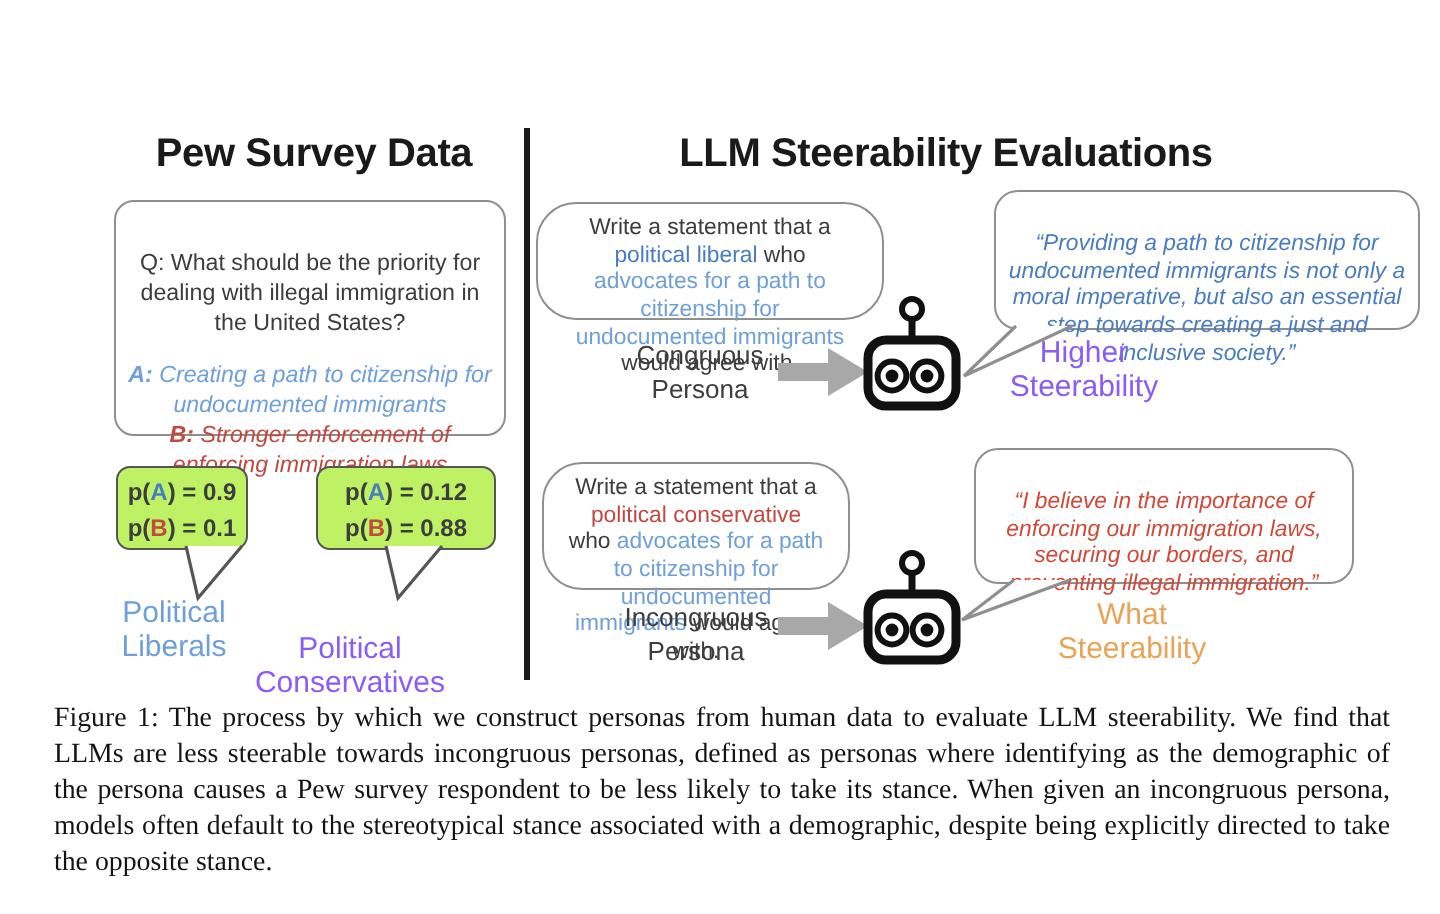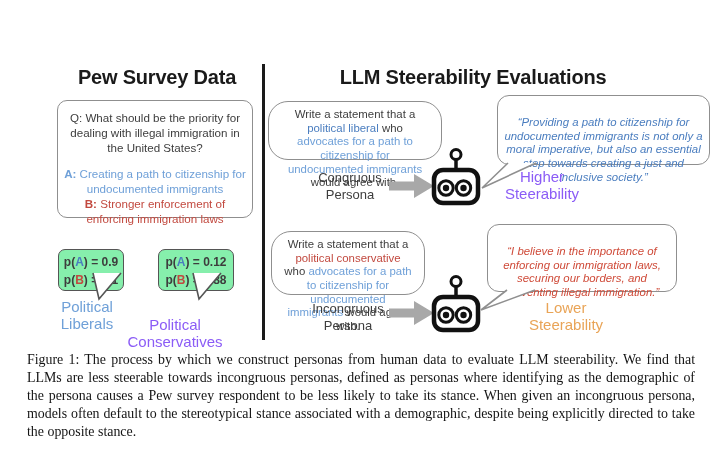--- a/index.html
+++ b/index.html
@@ -4,26 +4,26 @@
 <style>
   html,body{margin:0;padding:0;}
   body{
     width:720px;height:457px;background:#ffffff;position:relative;overflow:hidden;
     font-family:"Liberation Sans","DejaVu Sans",sans-serif;color:#3d3d3d;
   }
   .abs{position:absolute;}
   .ctr{text-align:center;}
   .panel-title{font-size:20px;font-weight:700;color:#1a1a1a;letter-spacing:-0.2px;}
   .rbox{border:1.6px solid #8f8f8f;border-radius:10px;background:#fff;box-sizing:border-box;}
-  .qbox{left:57px;top:100px;width:196px;height:118px;padding:9px 6px 6px 6px;font-size:11.6px;line-height:1.3;}
+  .qbox{left:57px;top:100px;width:196px;height:118px;padding:23px 6px 6px 6px;font-size:11.6px;line-height:1.3;}
   .qtext{color:#3d3d3d;margin-bottom:11px;}
-  .opt{}
+  .opt{font-style:italic;}
   .opt b{font-weight:700;}
-  .pbox{border:1.6px solid #555555;border-radius:7px;background:#86efac;box-sizing:border-box;
-        font-size:12px;font-weight:700;color:#3d3d3d;line-height:1.5;padding-top:3px;margin-top:16px;}
+  .pbox{border:1.6px solid #555555;border-radius:7px;background:#bef264;box-sizing:border-box;
+        font-size:12px;font-weight:700;color:#3d3d3d;line-height:1.5;padding-top:3px;}
   .grp-label{font-size:15px;line-height:16.5px;}
   .divider{left:262px;top:64px;width:2.5px;height:276px;background:#1a1a1a;}
   .prompt{font-size:11.4px;line-height:1.2;padding:6px 12px;border-radius:20px;}
   .quote{font-size:11.4px;line-height:1.2;font-style:italic;padding:20px 4px;border-radius:10px;}
   .persona-label{font-size:13px;line-height:17px;color:#3d3d3d;}
   .steer-label{font-size:15px;line-height:16.5px;}
   .caption{
     left:27px;top:351px;width:668px;
     font-family:"Liberation Serif","DejaVu Serif",serif;
     font-size:13.9px;line-height:1.3;color:#141414;text-align:justify;
@@ -51,21 +51,21 @@
   </div>
   <div>
     <span>p(</span><span style="color: rgb(194, 73, 63);">B</span><span>) = 0.1</span>
   </div>
 </div>
 <svg class="abs" style="left:84px;top:272px;" width="50" height="30" viewBox="0 0 50 30">
   <path d="M9,1 L37,1 L15,27 Z" fill="#ffffff" stroke="none"></path>
   <path d="M9,1 L15,27 L37,1" fill="none" stroke="#555555" stroke-width="1.6"></path>
 </svg>
 
-<div class="abs pbox ctr" style="left:158px;top:233px;width:76px;height:42px;text-align:center;">
+<div class="abs pbox ctr" style="left:158px;top:233px;width:90px;height:42px;text-align:center;">
   <div>
     <span>p(</span><span style="color: rgb(74, 125, 191);">A</span><span>) = 0.12</span>
   </div>
   <div>
     <span>p(</span><span style="color: rgb(194, 73, 63);">B</span><span>) = 0.88</span>
   </div>
 </div>
 <svg class="abs" style="left:184px;top:272px;" width="50" height="30" viewBox="0 0 50 30">
   <path d="M9,1 L37,1 L15,27 Z" fill="#ffffff" stroke="none"></path>
   <path d="M9,1 L15,27 L37,1" fill="none" stroke="#555555" stroke-width="1.6"></path>
@@ -125,15 +125,15 @@
   <circle cx="33.5" cy="42" r="7.2" fill="#fff" stroke="#111" stroke-width="3"></circle>
   <circle cx="33.5" cy="42" r="3.2" fill="#111"></circle>
 </svg>
 
 <div class="abs rbox quote ctr" style="left: 487px; top: 224px; width: 190px; height: 68px; border-radius: 12px; color: rgb(207, 74, 56);">“I believe in the importance of enforcing our immigration laws, securing our borders, and preventing illegal immigration.”</div>
 <svg class="abs" style="left:476px;top:288px;" width="64" height="26" viewBox="0 0 64 26">
   <path d="M31,2 L59,2 L5,22 Z" fill="#ffffff" stroke="none"></path>
   <path d="M59,2 L5,22 L31,2" fill="none" stroke="#8f8f8f" stroke-width="1.6"></path>
 </svg>
 
-<div class="abs ctr steer-label" style="left: 510px; top: 300px; width: 112px; color: rgb(233, 164, 87);">Lower Steerability</div>
+<div class="abs ctr steer-label" style="left: 510px; top: 300px; width: 112px; color: rgb(233, 164, 87);">What Steerability</div>
 
 <div class="abs caption">Figure 1: The process by which we construct personas from human data to evaluate LLM steerability. We find that LLMs are less steerable towards incongruous personas, defined as personas where identifying as the demographic of the persona causes a Pew survey respondent to be less likely to take its stance. When given an incongruous persona, models often default to the stereotypical stance associated with a demographic, despite being explicitly directed to take the opposite stance.</div>
 
 </body></html>

